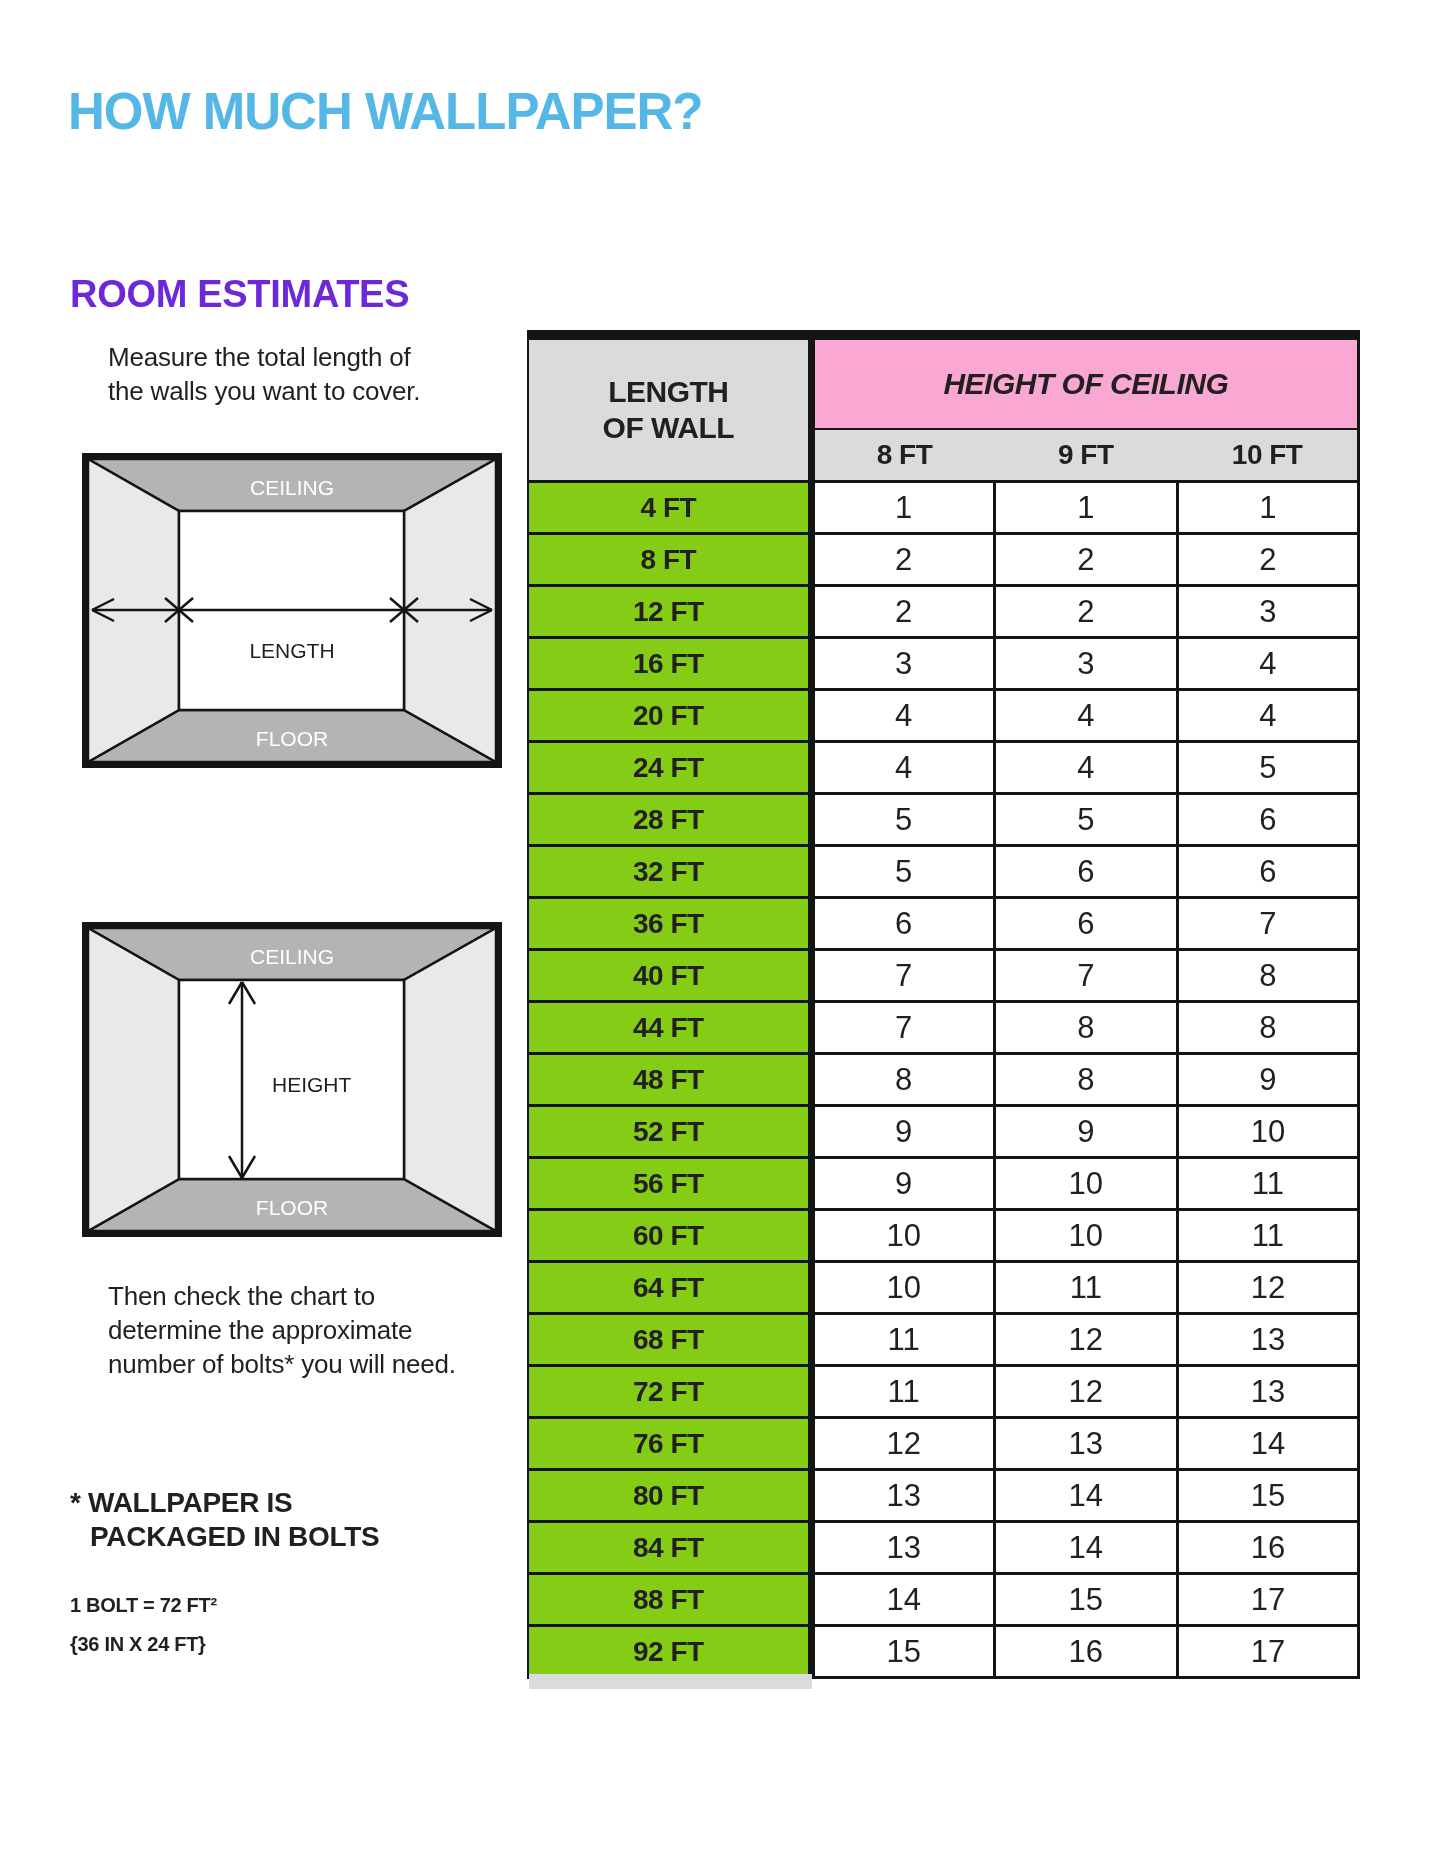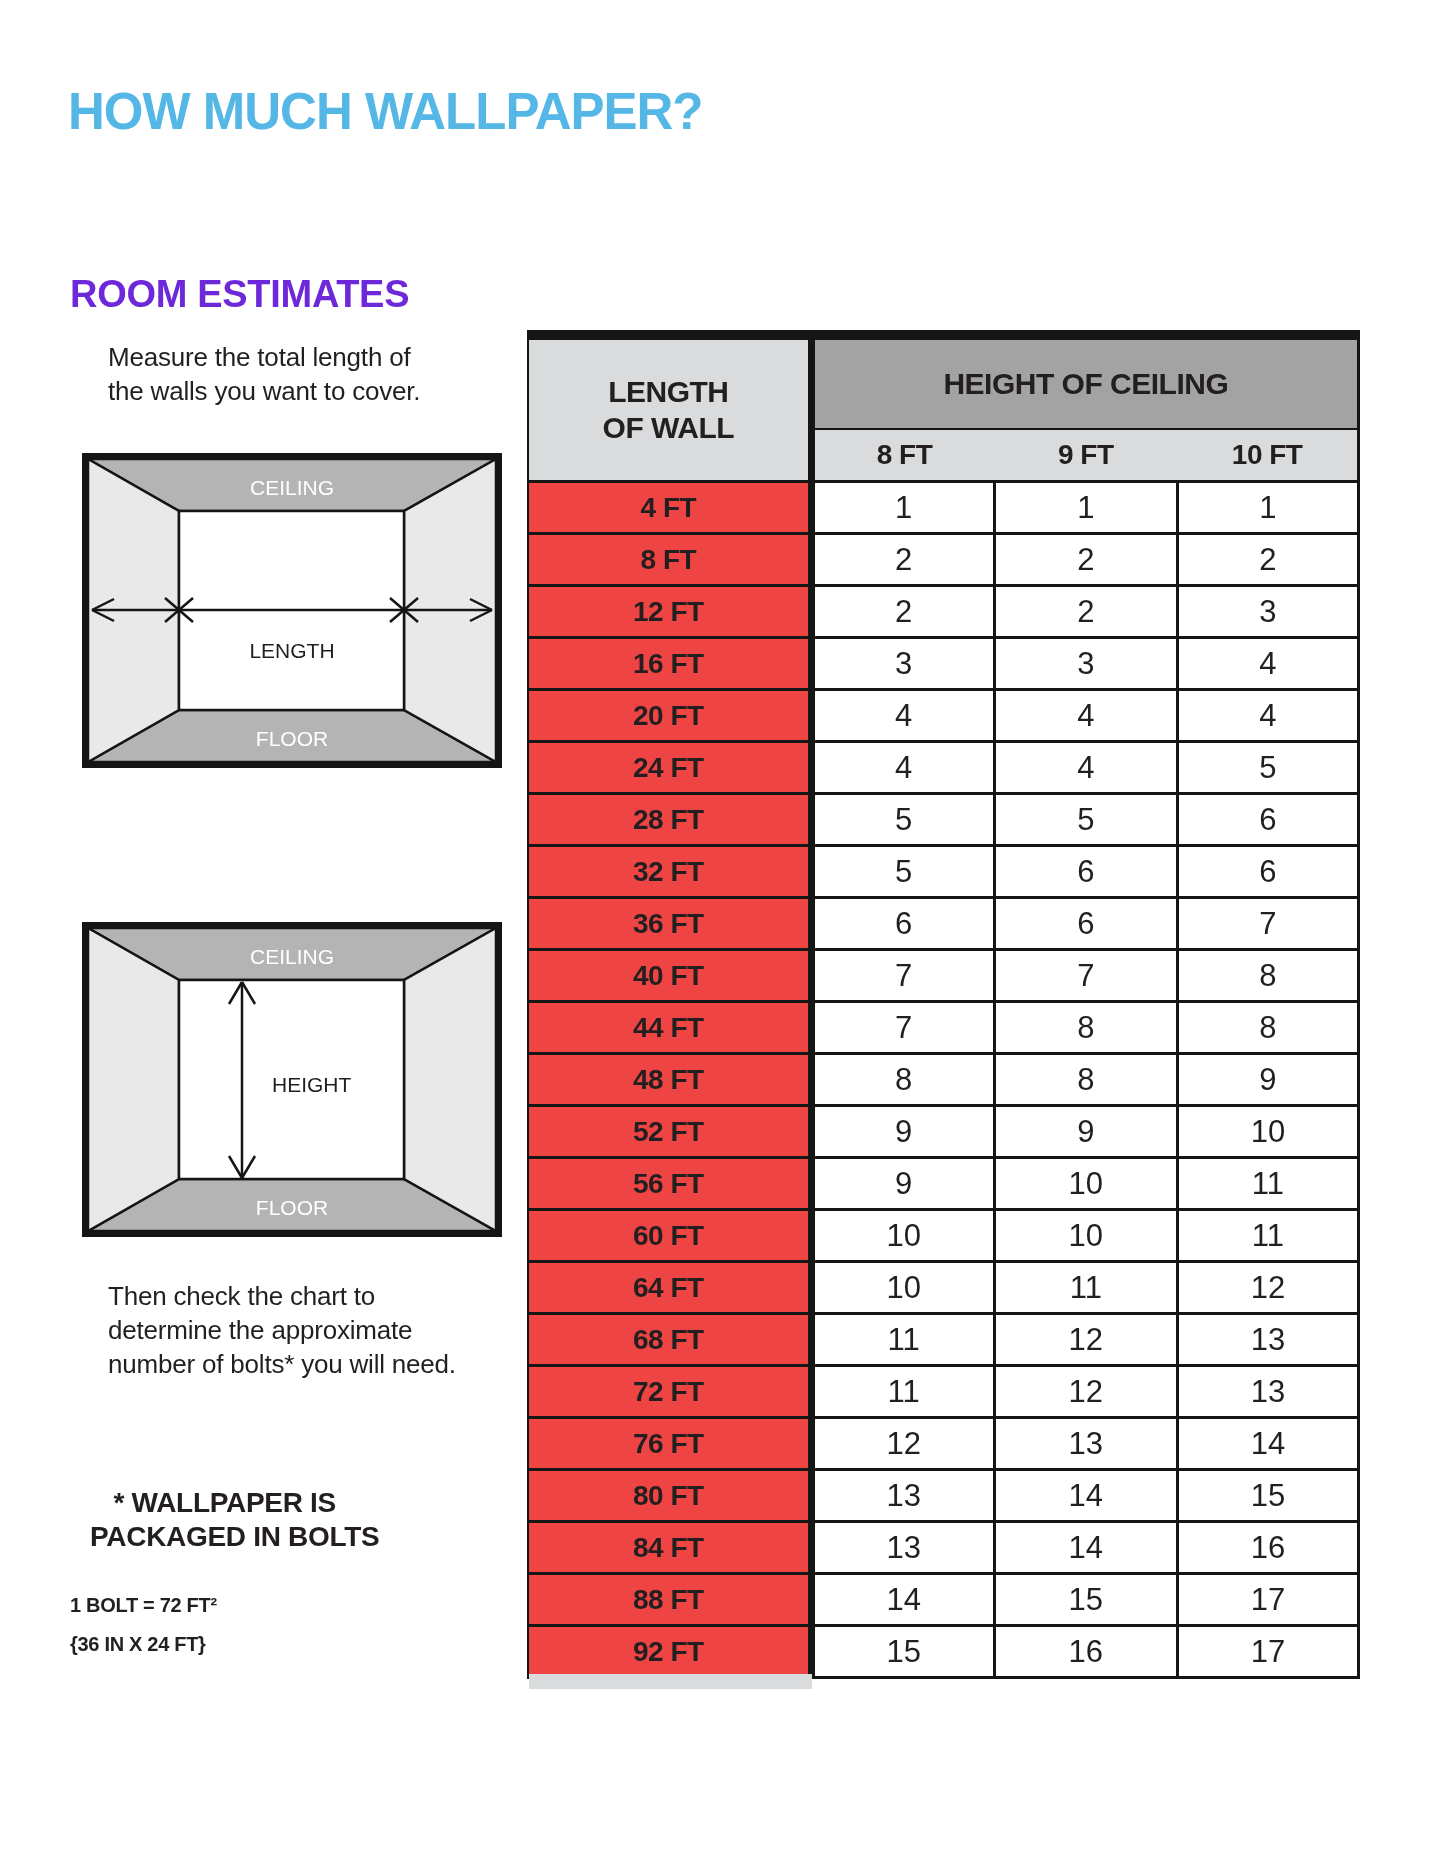--- a/index.html
+++ b/index.html
@@ -23,21 +23,20 @@
     font-size:38px;font-weight:800;letter-spacing:-0.3px;
     color:#6d28d9;
   }
   .body-text{
     font-size:26px;line-height:34px;font-weight:400;
     color:#231f20;letter-spacing:-0.2px;margin-left:38px;
   }
   .footnote{
     font-size:28px;line-height:34px;font-weight:700;
     letter-spacing:-0.3px;
-    text-align:center;
   }
   .footnote .indent{padding-left:20px;}
   .bolt-info{
     font-size:20px;line-height:39px;font-weight:700;
     letter-spacing:-0.3px;
   }
 
   
   .table-heading{
     left:527px;top:288px;width:833px;
@@ -62,33 +61,34 @@
     font-family:"Liberation Sans", sans-serif;
   }
   .len-head{
     background:#dadbdd;
     border-right:7px solid #151515;
     border-bottom:3px solid #151515;
     font-size:30px;font-weight:700;line-height:36px;letter-spacing:-0.5px;
     height:88px;
   }
   .ceil-head{
-    background:#a3a3a3;
+    background:#f9a8d4;
     border-bottom:2px solid #151515;
     font-size:30px;font-weight:700;letter-spacing:-0.5px;
     height:88px;
+    font-style:italic;
   }
   .sub-head{
     background:#dadbdd;
     border-bottom:3px solid #151515;
     font-size:28px;font-weight:700;letter-spacing:-0.5px;
     height:50px;
   }
   tbody th.len{
-    background:#ef4444;
+    background:#84cc16;
     border-right:7px solid #151515;
     border-bottom:3px solid #151515;
     font-size:28px;font-weight:700;letter-spacing:-0.5px;
     height:49px;
   }
   tbody td.val{
     background:#ffffff;
     border-left:3px solid #151515;
     border-bottom:3px solid #151515;
     font-size:31px;font-weight:400;

